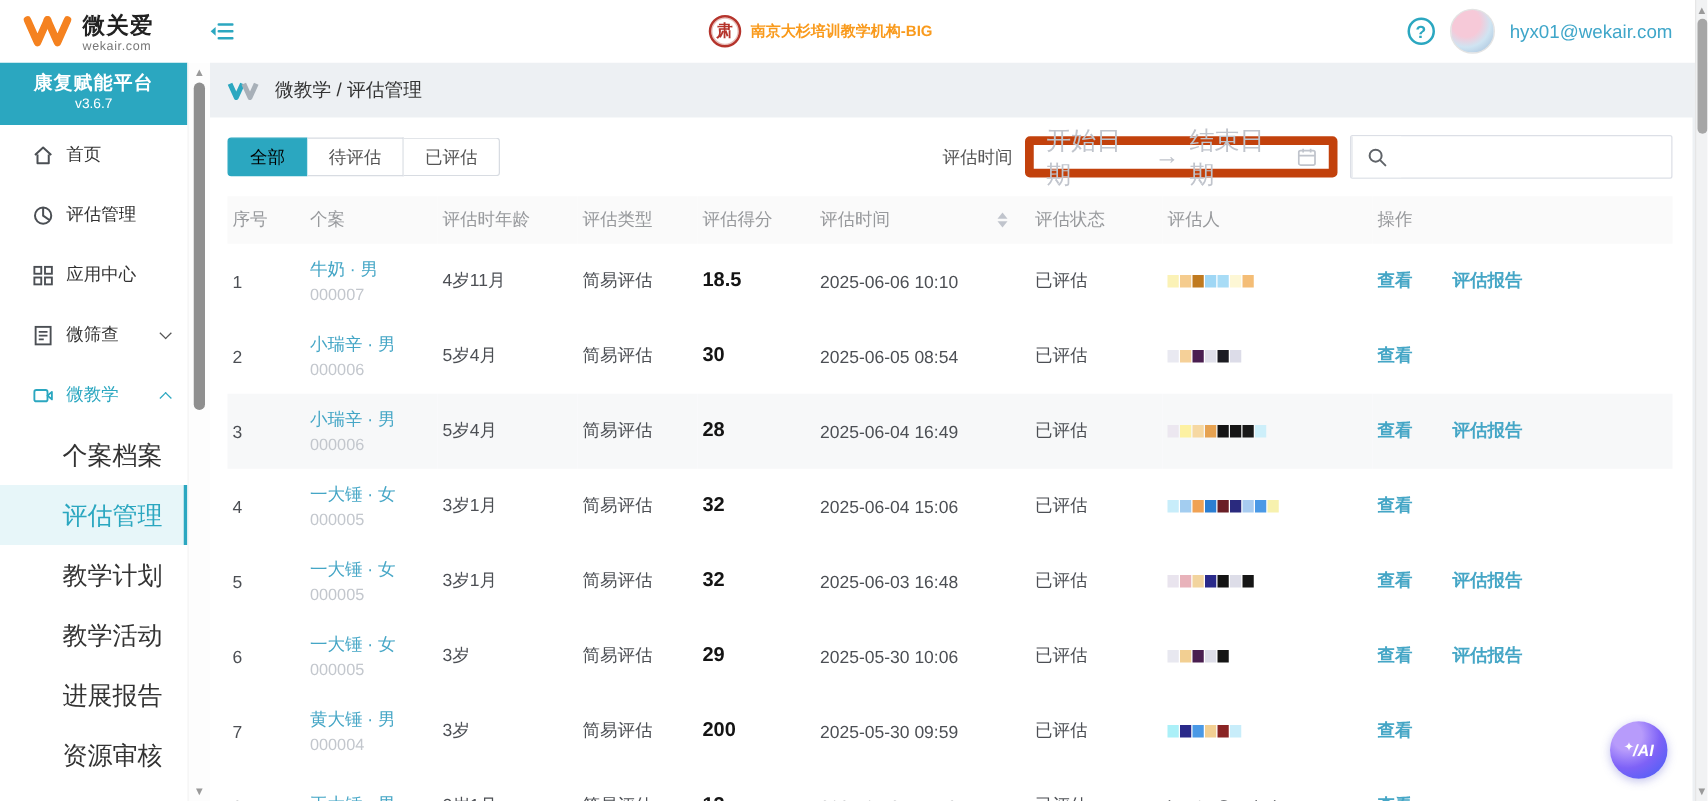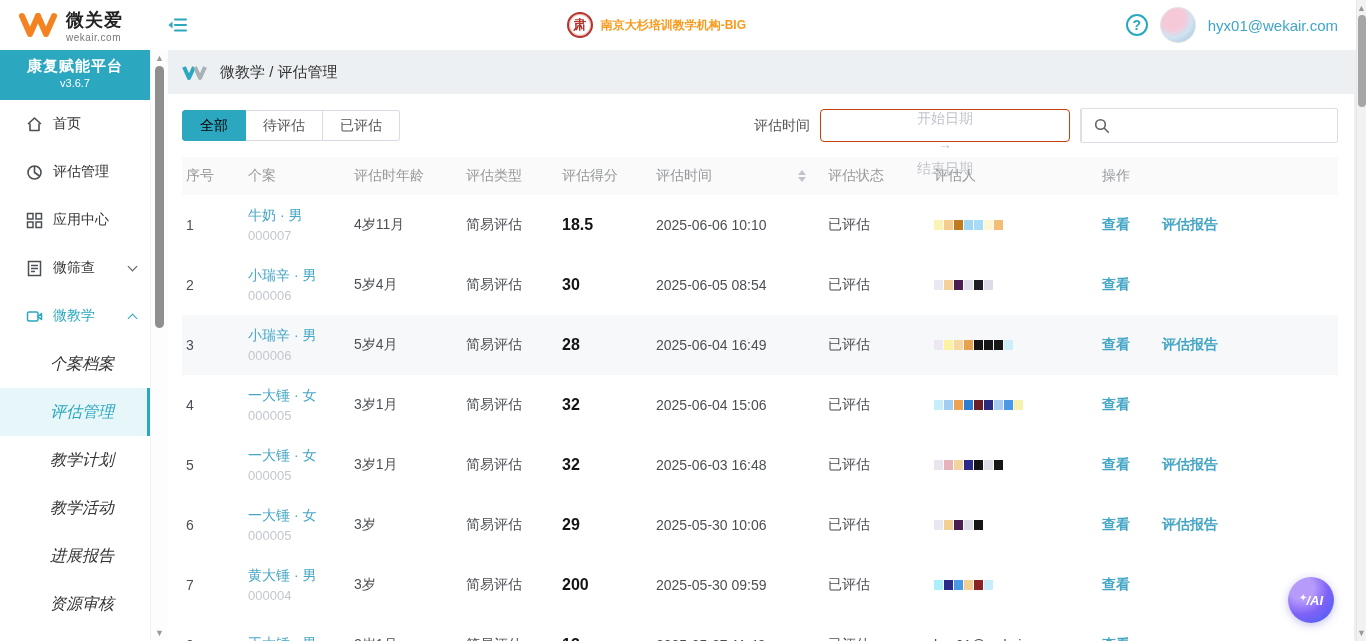--- a/index.html
+++ b/index.html
@@ -26,42 +26,42 @@
   .side-head { height:50px; background:#2ba7c0; color:#fff; text-align:center; padding-top:7px; }
   .side-head .pname { font-size:15px; font-weight:bold; letter-spacing:1px; }
   .side-head .ver { font-size:11px; margin-top:1px; }
   .nav-item { height:48px; display:flex; align-items:center; padding:0 14px 0 26px; color:#333; cursor:pointer; position:relative; }
   .nav-item .ico { width:17px; height:17px; margin-right:10px; flex:none; display:flex; align-items:center; }
   .nav-item .lbl { flex:1; font-size:14px; }
   .nav-item.teal { color:#2ba7c0; }
   .chev { width:7px; height:7px; border-right:1.6px solid #555; border-bottom:1.6px solid #555; transform:rotate(45deg); margin-top:-3px; }
   .chev.up { transform:rotate(225deg); margin-top:4px; }
   .teal .chev { border-color:#2ba7c0; }
-  .sub-item { height:48px; display:flex; align-items:center; padding-left:50px; font-size:16px; color:#333; cursor:pointer;font-style:italic; }
+  .sub-item { height:48px; display:flex; align-items:center; padding-left:50px; font-size:20px; color:#333; cursor:pointer; }
   .sub-item.active { background:#e7f6f9; color:#2ba7c0; border-right:3px solid #2ba7c0; }
 
   
   .side-scroll { width:18px; flex:none; background:#fdfdfd; position:relative; border-left:1px solid #f4f4f4; }
   .side-scroll .thumb { position:absolute; left:4px; top:16px; width:9px; height:262px; background:#8f8f8f; border-radius:5px; }
   .arr { position:absolute; left:0; width:100%; text-align:center; font-size:9px; color:#9a9a9a; line-height:10px; }
 
   
   main { flex:1; background:#edf0f3; display:flex; flex-direction:column; min-width:0; }
   .breadcrumb-bar { height:44px; display:flex; align-items:center; gap:9px; padding-left:13px; font-size:15px; color:#333; }
   .card { flex:1; background:#fff; margin-right:12px; padding:14px 16px 0 14px; overflow:hidden; }
 
   .toolbar { display:flex; align-items:center; justify-content:space-between; margin-bottom:14px; }
   .tabs { display:flex; }
   .tab { height:31px; padding:0 17px; display:flex; align-items:center; border:1px solid #d8dce2; border-left:none; background:#fff; color:#555; font-size:14px; cursor:pointer; }
   .tab:first-child { border-left:1px solid #d8dce2; border-radius:3px 0 0 3px; }
   .tab:last-child { border-radius:0 3px 3px 0; }
   .tab.active { background:#2ba7c0; border-color:#2ba7c0; color:#000000; }
   .filters { display:flex; align-items:center; gap:10px; }
   .flabel { color:#555; font-size:14px; }
-  .date-range { width:250px; height:33px; border:1px solid #c2410c; border-radius:4px; display:flex; align-items:center; padding:0 10px; gap:8px; color:#c0c4cc; font-size:14px; cursor:pointer; background:#fff;flex-direction:column; }
+  .date-range { width:250px; height:33px; border:7px solid #c2410c; border-radius:4px; display:flex; align-items:center; padding:0 10px; gap:8px; color:#c0c4cc; font-size:20px; cursor:pointer; background:#fff; }
   .date-range .ph { flex:1; }
   .date-range .arrow { color:#c0c4cc; flex:none; }
   .searchbox { display:flex; width:258px; height:35px; border:1px solid #dcdfe6; border-radius:2px; overflow:hidden; background:#fff; }
   .searchbox input { flex:1; border:none; outline:none; padding:0 10px; font-size:13.5px; color:#333; font-family:inherit; }
   .searchbox input::placeholder { color:#bfc3c9; }
   .search-btn { width:40px; border:none; border-left:1px solid #dcdfe6; background:#fff; cursor:pointer; display:flex; align-items:center; justify-content:center; }
 
   table { width:100%; border-collapse:collapse; table-layout:fixed; }
   thead th { height:38px; background:#fafafa; color:#97999c; font-weight:normal; text-align:left; font-size:14px; padding:0 4px; }
   tbody td { height:60px; padding:0 4px; font-size:14px; color:#4c4f54; vertical-align:middle; }

